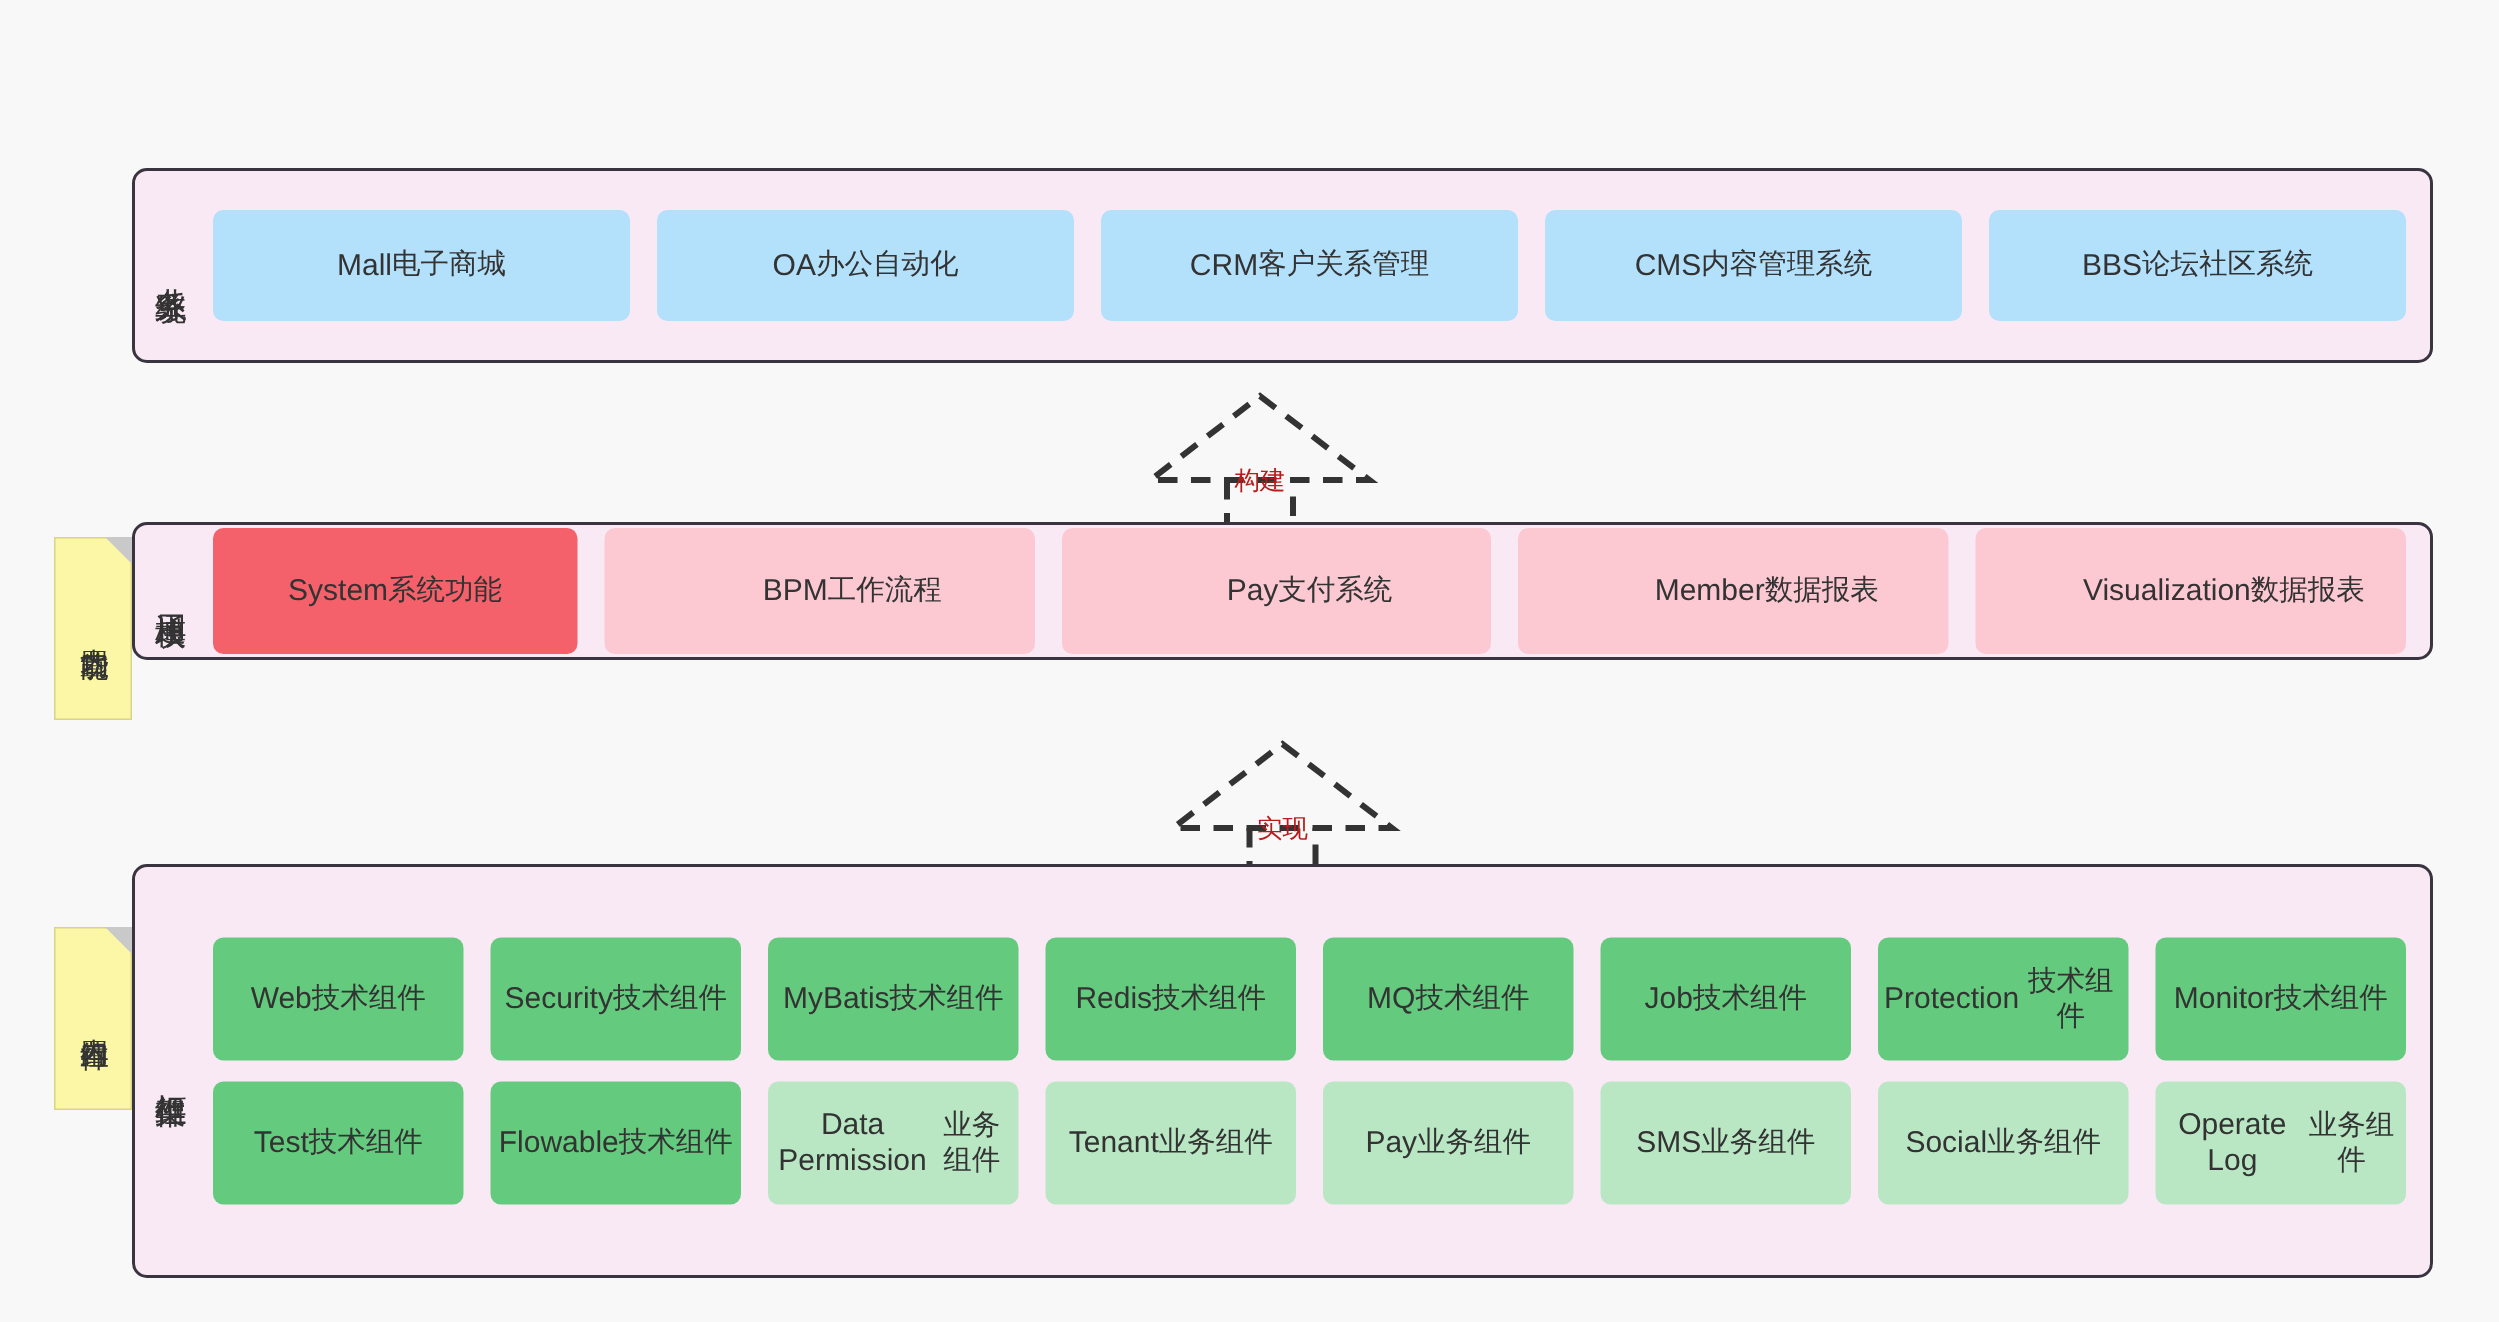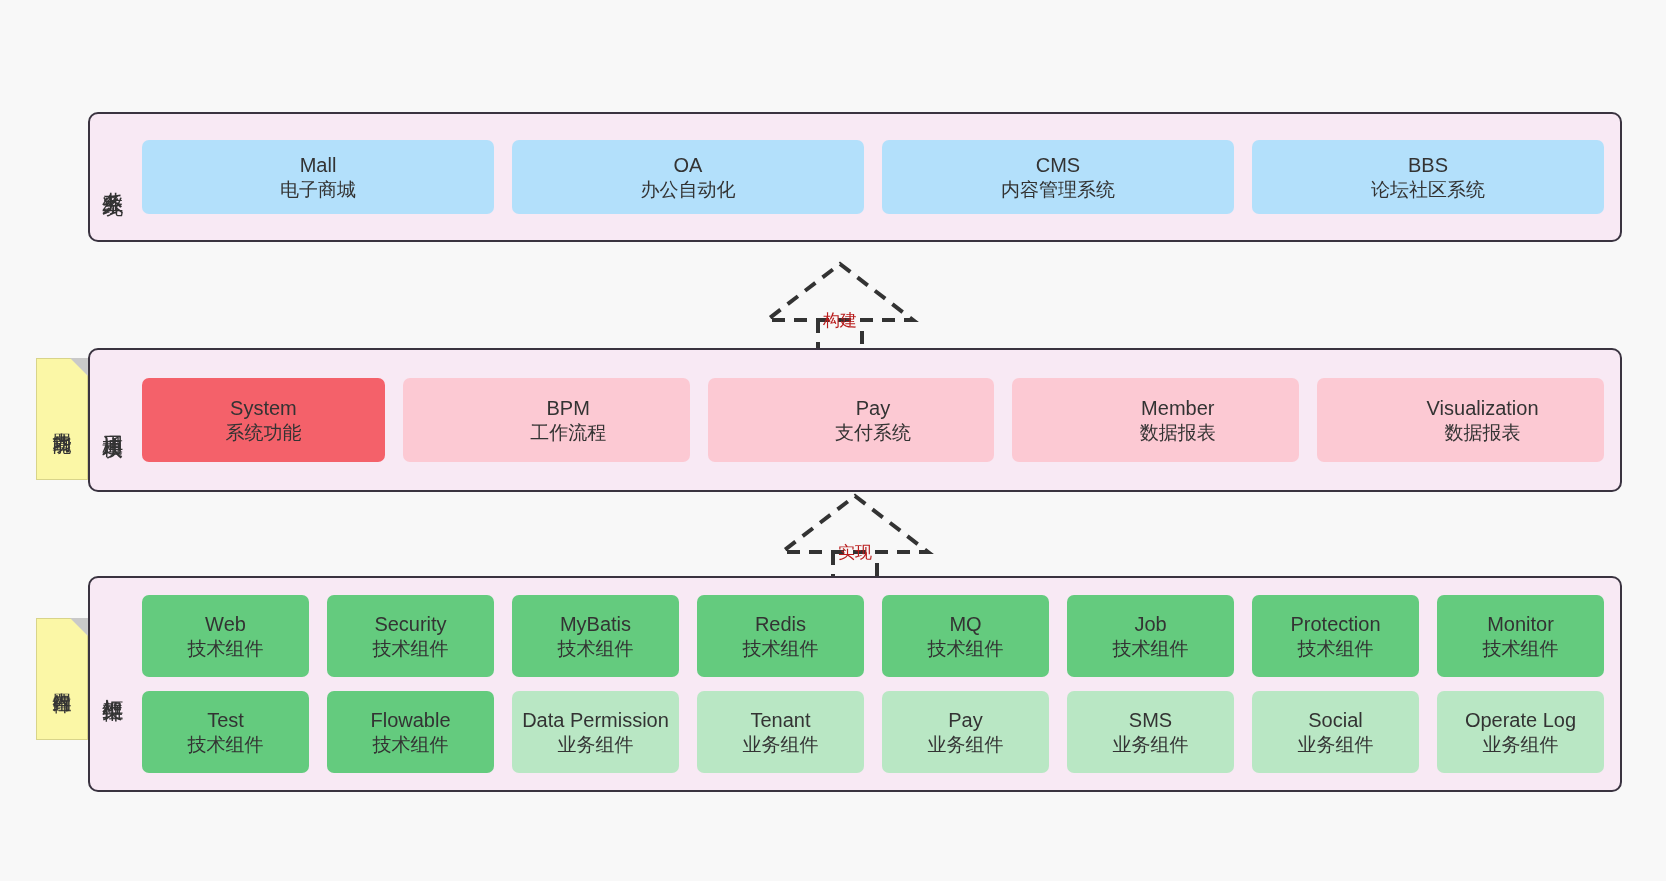--- a/index.html
+++ b/index.html
@@ -52,21 +52,21 @@
   .row {
     display: flex;
     gap: 18px;
     align-items: stretch;
   }
   .cell {
     flex: 1 1 0;
     min-width: 0;
     border-radius: 7px;
     display: flex;
-    flex-direction: column;
+    flex-direction: row;
     align-items: center;
     justify-content: center;
     text-align: center;
     padding: 6px 4px;
     box-sizing: border-box;
   }
   .cell .en {
     font-size: 20px;
     line-height: 1.22;
     color: #333333;
@@ -82,24 +82,24 @@
   .c-blue        { background: #b3e0fb; }
   .c-red         { background: #f4616a; }
   .c-pink        { background: #fcc9d3; padding-left: 48px; }
   .c-green       { background: #64cb7e; }
   .c-lightgreen  { background: #b9e7c4; }
 
   
   #layer-business  { left: 88px;  top: 112px; width: 1534px; height: 130px; }
   #layer-business .cell { height: 74px; }
 
-  #layer-modules   { left: 88px;  top: 348px; width: 1534px; height: 144px; }
+  #layer-modules   { left: 88px;  top: 348px; width: 1534px; height: 92px; }
   #layer-modules .cell { height: 84px; }
 
-  #layer-framework { left: 88px;  top: 576px; width: 1534px; height: 216px; }
+  #layer-framework { left: 88px;  top: 576px; width: 1534px; height: 276px; }
   #layer-framework .cell { height: 82px; }
 
   
   .note {
     position: absolute;
     width: 52px;
     background: #fbf7a6;
     border: 1px solid #d8d48a;
     box-sizing: border-box;
     display: flex;
@@ -156,20 +156,24 @@
     <div class="row">
       <div class="cell c-blue">
         <span class="en">Mall</span>
         <span class="cn">电子商城</span>
       </div>
       <div class="cell c-blue">
         <span class="en">OA</span>
         <span class="cn">办公自动化</span>
       </div>
       <div class="cell c-blue">
+        <span class="en">CRM</span>
+        <span class="cn">客户关系管理</span>
+      </div>
+      <div class="cell c-blue">
         <span class="en">CMS</span>
         <span class="cn">内容管理系统</span>
       </div>
       <div class="cell c-blue">
         <span class="en">BBS</span>
         <span class="cn">论坛社区系统</span>
       </div>
     </div>
   </div>
 </div>

